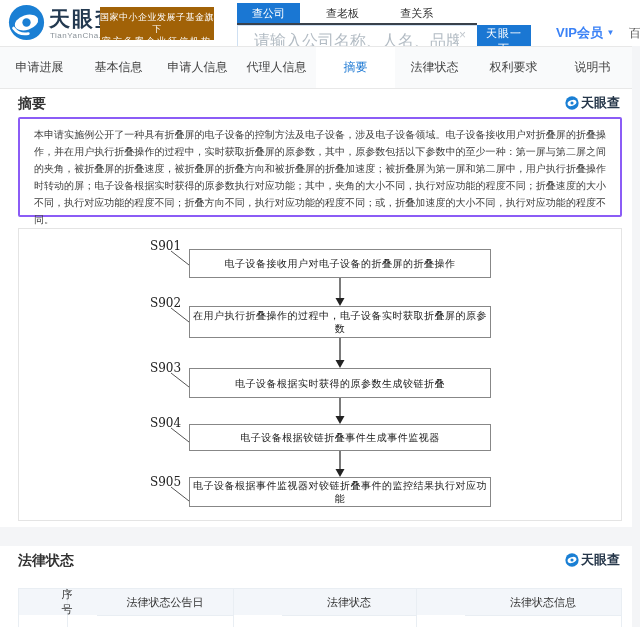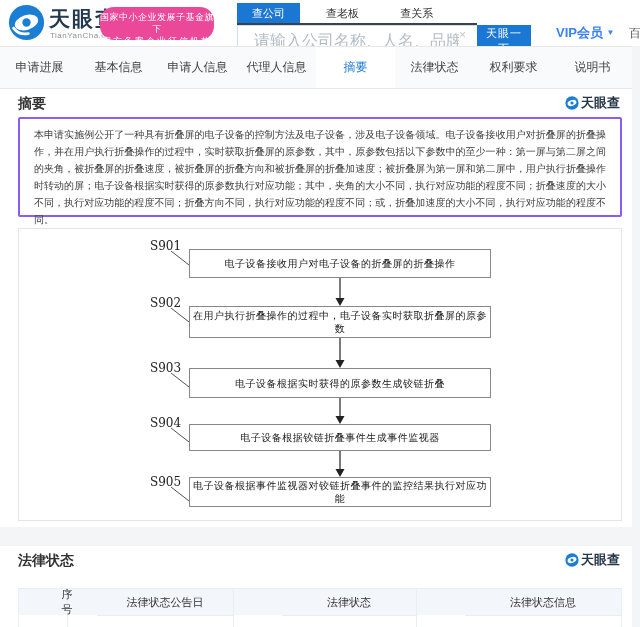--- a/index.html
+++ b/index.html
@@ -7,22 +7,22 @@
     width:640px;height:627px;position:relative;overflow:hidden;
     background:#f4f5f7;
     font-family:"Liberation Sans","DejaVu Sans",sans-serif;
     color:#333;
   }
   
   .hdr{position:absolute;left:0;top:0;width:640px;height:46px;background:#fff;}
   .logo-icon{position:absolute;left:8px;top:4px;width:37px;height:37px;}
   .brand{position:absolute;left:49px;top:5px;font-size:21px;font-weight:bold;color:#233950;letter-spacing:2px;}
   .domain{position:absolute;left:50px;top:31px;font-size:8px;color:#8a9299;letter-spacing:.5px;}
-  .badge{position:absolute;left:100px;top:7px;width:114px;height:33px;background:#ec4899;color:#fff;
-         text-align:center;box-sizing:border-box;padding-top:4px;border-radius:14px;}
+  .badge{position:absolute;left:100px;top:7px;width:114px;height:33px;background:#a16207;color:#fff;
+         text-align:center;box-sizing:border-box;padding-top:4px;}
   .badge .l1{font-size:9px;line-height:12px;letter-spacing:.5px;}
   .badge .l2{font-size:9px;line-height:12px;letter-spacing:2px;}
   .search{position:absolute;left:237px;top:3px;width:294px;height:42px;}
   .stabs{height:20px;width:240px;border-bottom:2px solid #39414b;font-size:11px;}
   .stab{display:inline-block;padding:3px 15px 2px;color:#333;cursor:pointer;}
   .stab.on{background:#1a77d3;color:#fff;}
   .stab+.stab{margin-left:8px;}
   .sinput{position:absolute;left:0;top:22px;width:240px;height:32px;box-sizing:border-box;
           border:1px solid #cfe0f2;border-right:none;padding:0 18px 0 16px;font-size:16px;color:#333;outline:none;
           font-family:"Liberation Sans","DejaVu Sans",sans-serif;}

